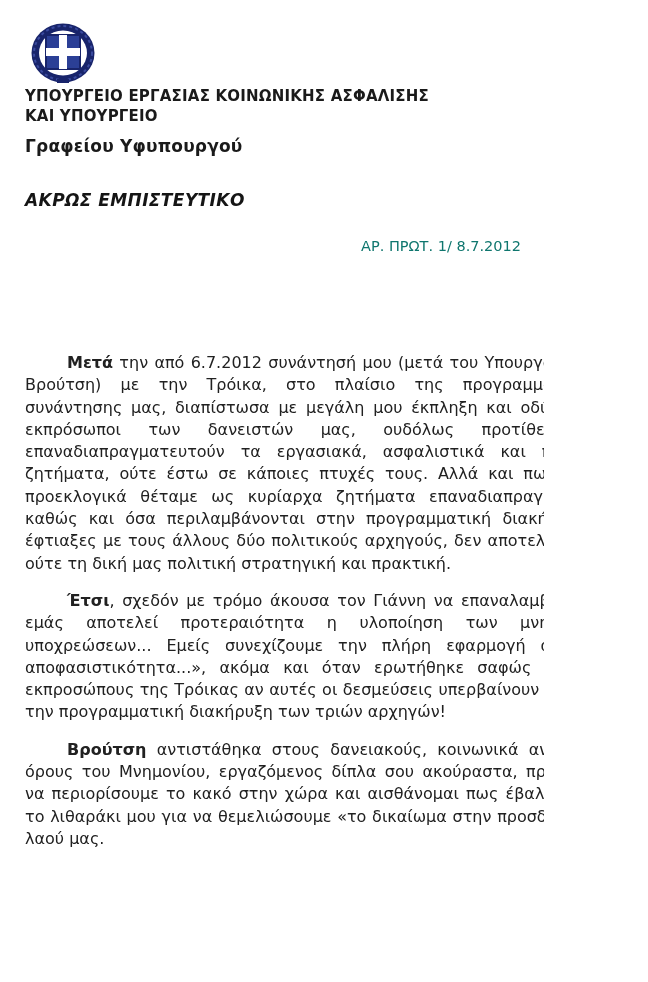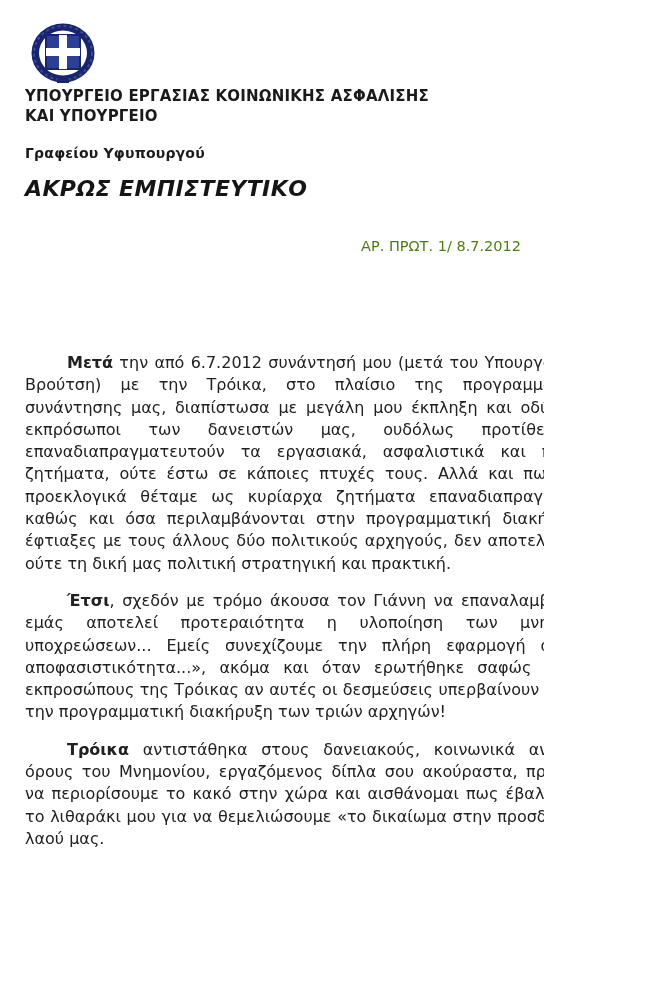--- a/index.html
+++ b/index.html
@@ -28,39 +28,39 @@
     left: 25px;
     top: 86px;
     font-weight: bold;
     font-size: 15px;
     line-height: 20px;
     letter-spacing: 0.2px;
     color: #1a1a1a;
   }
   .ministry-line { white-space: nowrap; }
   .office-line {
-    font-size: 14px;
-    margin-top: 17px;
+    font-size: 17px;
+    margin-top: 10px;
   }
   .classification {
     position: absolute;
     left: 25px;
-    top: 176px;
+    top: 190px;
     font-weight: bold;
     font-style: italic;
-    font-size: 22px;
+    font-size: 17px;
     letter-spacing: 0.4px;
     color: #151515;
   }
   .protocol {
     position: absolute;
     right: 23px;
     top: 238px;
     font-size: 14.5px;
-    color: #4d7c0f;
+    color: #0f766e;
   }
   .letter-body {
     position: absolute;
     left: 25px;
     top: 352px;
     width: 601px;
     font-size: 16px;
     line-height: 22.3px;
     text-align: justify;
     color: #212121;
@@ -106,17 +106,17 @@
   <div class="protocol">ΑΡ. ΠΡΩΤ. 1/ 8.7.2012</div>
 
   <div class="letter-body">
 
 
     <p class="para"><span class="lead">Μετά</span><span> την από 6.7.2012 συνάντησή μου (μετά του Υπουργού, Γιάννη Βρούτση) με την Τρόικα, στο πλαίσιο της προγραμματισμένης συνάντησης μας, διαπίστωσα με μεγάλη μου έκπληξη και οδύνη ότι οι εκπρόσωποι των δανειστών μας, ουδόλως προτίθενται να επαναδιαπραγματευτούν τα εργασιακά, ασφαλιστικά και προνοιακά ζητήματα, ούτε έστω σε κάποιες πτυχές τους. Αλλά και πως τα όσα προεκλογικά θέταμε ως κυρίαρχα ζητήματα επαναδιαπραγμάτευσης, καθώς και όσα περιλαμβάνονται στην προγραμματική διακήρυξη που έφτιαξες με τους άλλους δύο πολιτικούς αρχηγούς, δεν αποτελούν πλέον ούτε τη δική μας πολιτική στρατηγική και πρακτική.</span></p>
 
     <p class="para"><span class="lead">Έτσι</span><span>, σχεδόν με τρόμο άκουσα τον Γιάννη να επαναλαμβάνει «για εμάς αποτελεί προτεραιότητα η υλοποίηση των μνημονιακών υποχρεώσεων... Εμείς συνεχίζουμε την πλήρη εφαρμογή αυτών με αποφασιστικότητα...», ακόμα και όταν ερωτήθηκε σαφώς από τους εκπροσώπους της Τρόικας αν αυτές οι δεσμεύσεις υπερβαίνουν ακόμα και την προγραμματική διακήρυξη των τριών αρχηγών!</span></p>
 
 
-    <p class="para"><span class="lead">Τρόικα</span><span> αντιστάθηκα στους δανειακούς, κοινωνικά ανάλγητους όρους του Μνημονίου, εργαζόμενος δίπλα σου ακούραστα, προκειμένου να περιορίσουμε το κακό στην χώρα και αισθάνομαι πως έβαλα και εγώ το λιθαράκι μου για να θεμελιώσουμε «το δικαίωμα στην προσδοκία» του λαού μας.</span></p>
+    <p class="para"><span class="lead">Βρούτση</span><span> αντιστάθηκα στους δανειακούς, κοινωνικά ανάλγητους όρους του Μνημονίου, εργαζόμενος δίπλα σου ακούραστα, προκειμένου να περιορίσουμε το κακό στην χώρα και αισθάνομαι πως έβαλα και εγώ το λιθαράκι μου για να θεμελιώσουμε «το δικαίωμα στην προσδοκία» του λαού μας.</span></p>
 
   </div>
 
 </div>
 
 </body></html>

